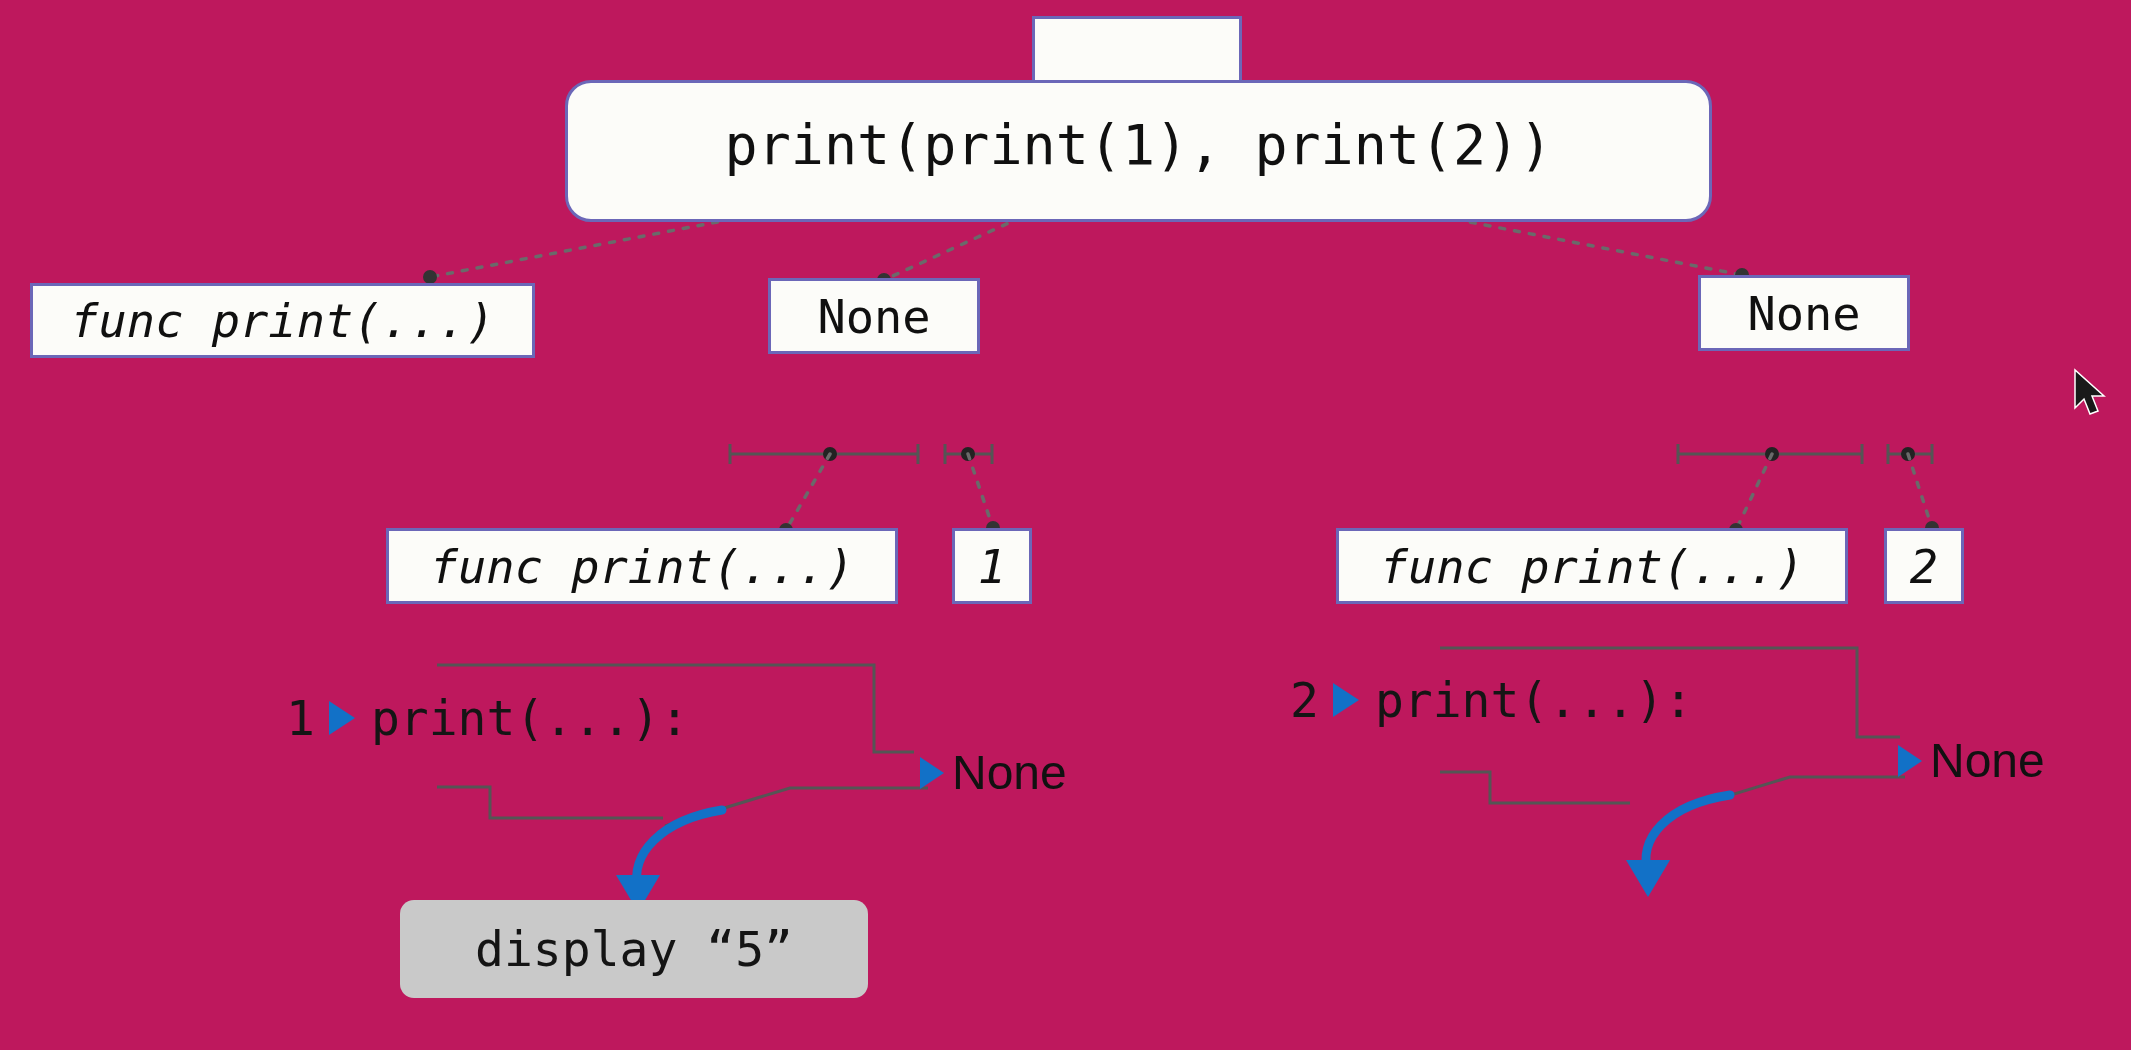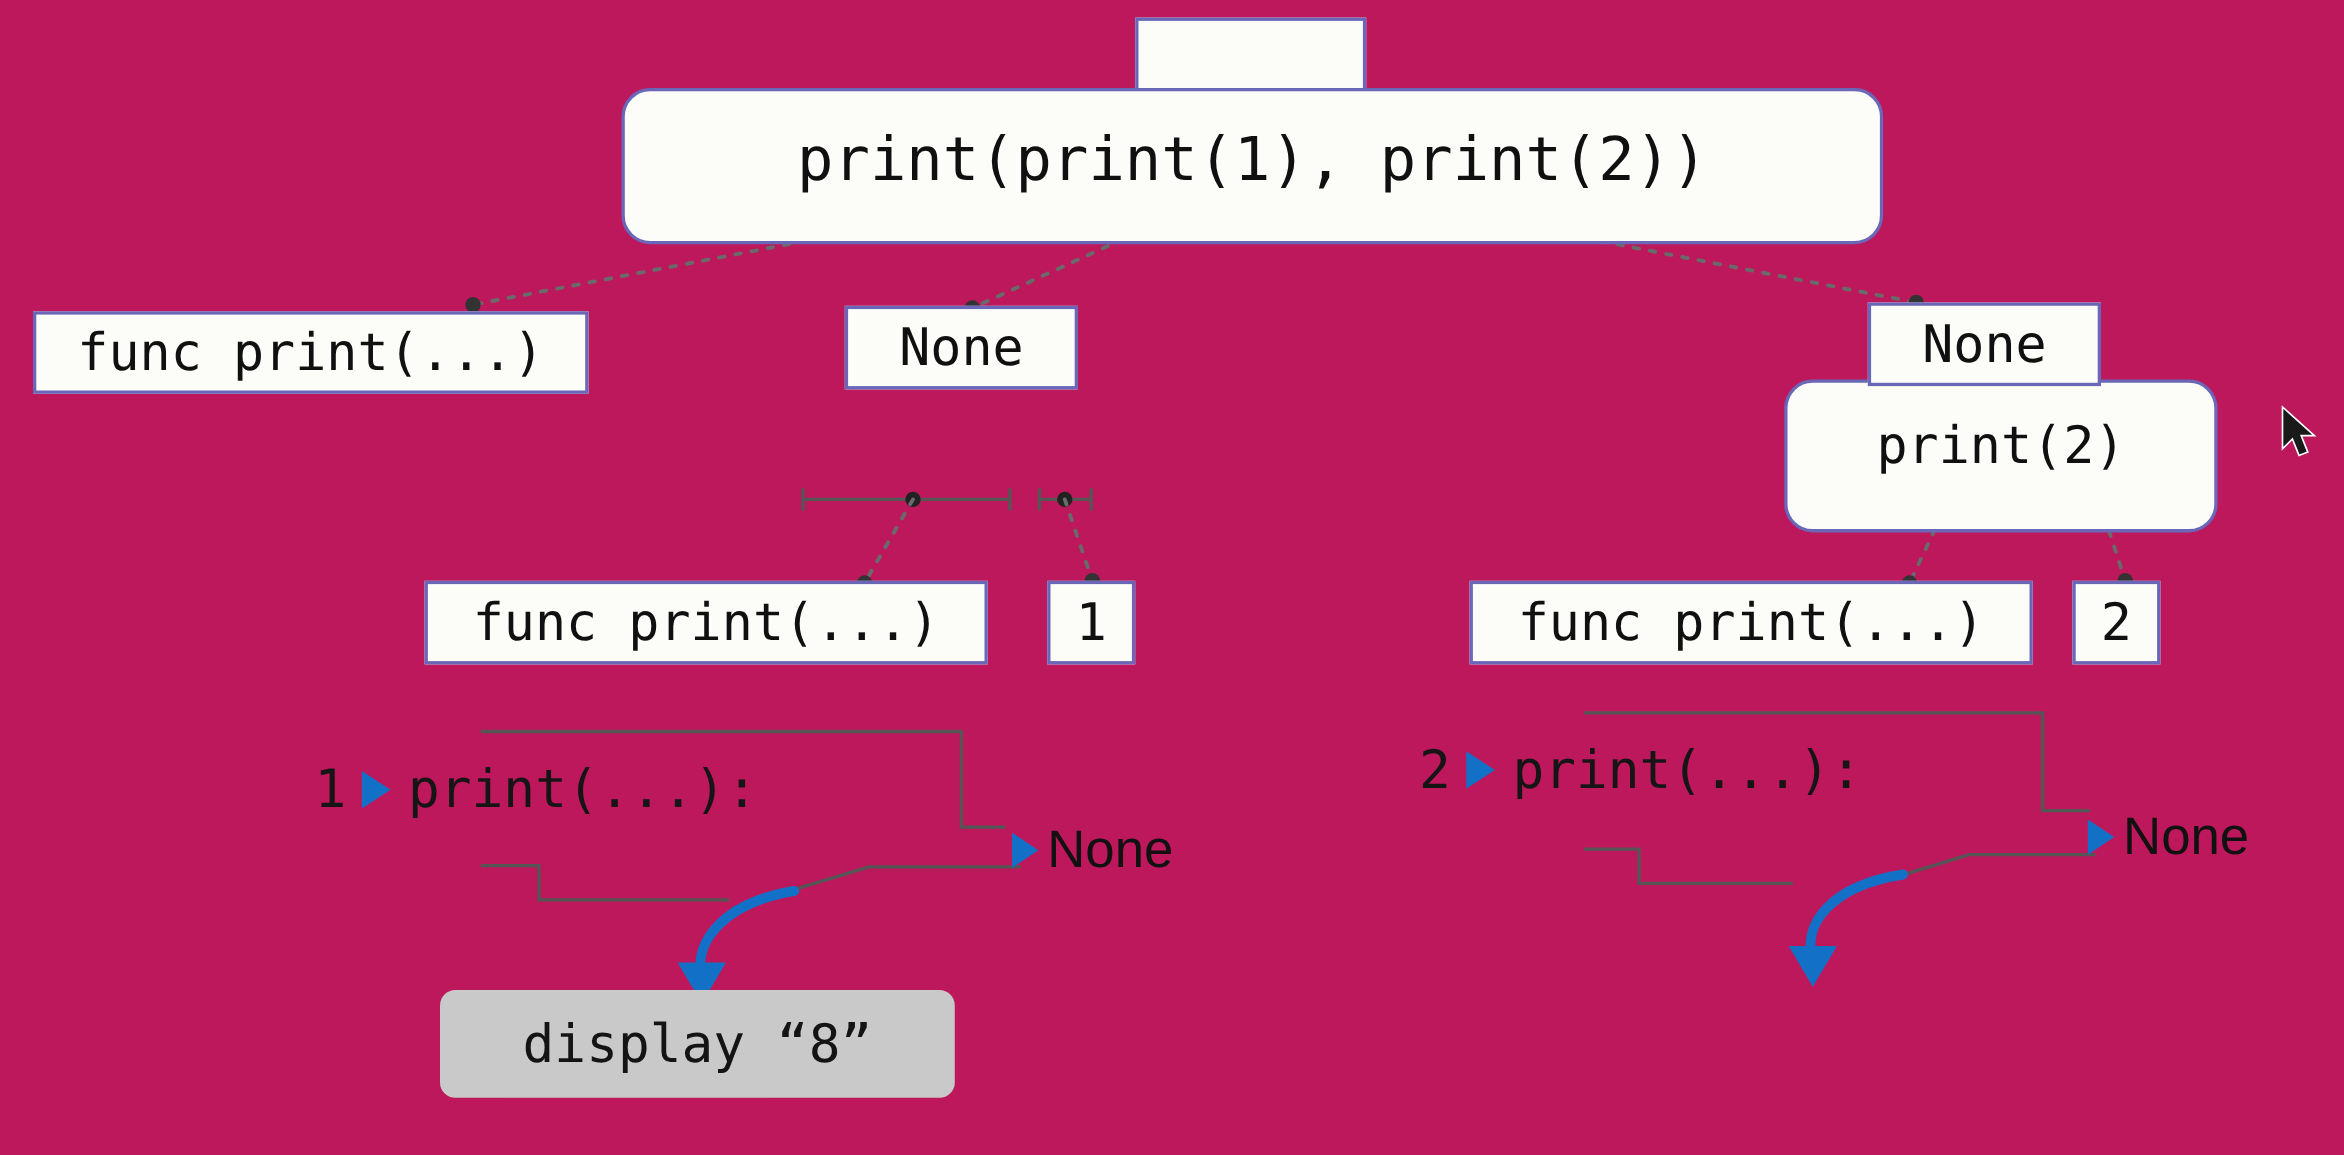--- a/index.html
+++ b/index.html
@@ -31,20 +31,21 @@
     align-items: center;
     justify-content: center;
     font-family: "DejaVu Sans Mono", monospace;
     color: #101010;
     white-space: nowrap;
   }
   .node.rounded {
     border-radius: 26px;
   }
   .node.italic {
+    font-style: italic;
   }
   .node.expr {
     align-items: flex-start;
     padding-top: 30px;
   }
   .empty-box {
     background: #fcfcf9;
   }
   .display-box {
     position: absolute;
@@ -212,38 +213,37 @@
 
   <div class="node" style="left:768px; top:278px; width:212px; height:76px; font-size:47px; z-index:4;">None</div>
 
 
   <div class="node italic" style="left:386px; top:528px; width:512px; height:76px; font-size:47px;">func print(...)</div>
 
   <div class="node italic" style="left:952px; top:528px; width:80px; height:76px; font-size:47px;">1</div>
 
   <div class="node" style="left:1698px; top:275px; width:212px; height:76px; font-size:47px; z-index:4;">None</div>
 
-  <div class="node rounded expr" style="left:1622px; top:345px; width:394px; height:139px; font-size:47px; z-index:2;">print(2)</div>
 
   <div class="node italic" style="left:1336px; top:528px; width:512px; height:76px; font-size:47px;">func print(...)</div>
 
   <div class="node italic" style="left:1884px; top:528px; width:80px; height:76px; font-size:47px;">2</div>
 
   <div class="trace-line" style="left:286px; top:690px; font-size:48px;">
     <span class="step-num">1</span>
     <span class="tri"></span>
     <span>print(...):</span>
   </div>
 
   <div class="none-result" style="left:920px; top:745px; font-size:48px;">
     <span class="tri-sm"></span>
     <span>None</span>
   </div>
 
-  <div class="display-box" style="left:400px; top:900px; width:468px; height:98px; font-size:48px;">display “8”</div>
+  <div class="display-box" style="left:400px; top:900px; width:468px; height:98px; font-size:48px;">display “5”</div>
 
   <div class="trace-line" style="left:1290px; top:672px; font-size:48px;">
     <span class="step-num">2</span>
     <span class="tri"></span>
     <span>print(...):</span>
   </div>
 
   <div class="none-result" style="left:1898px; top:733px; font-size:48px;">
     <span class="tri-sm"></span>
     <span>None</span>

